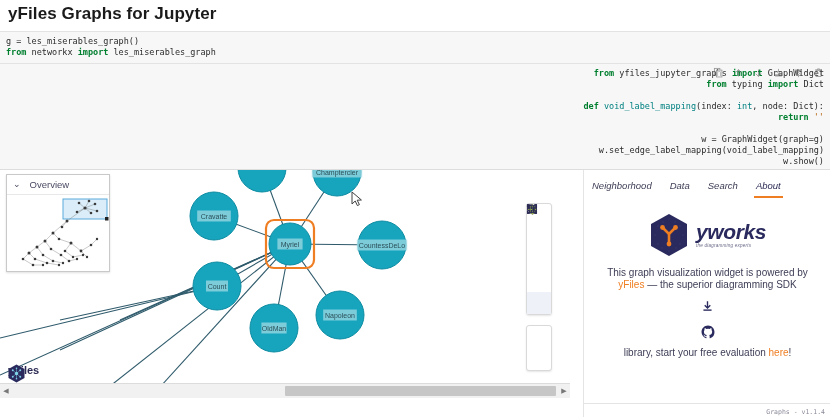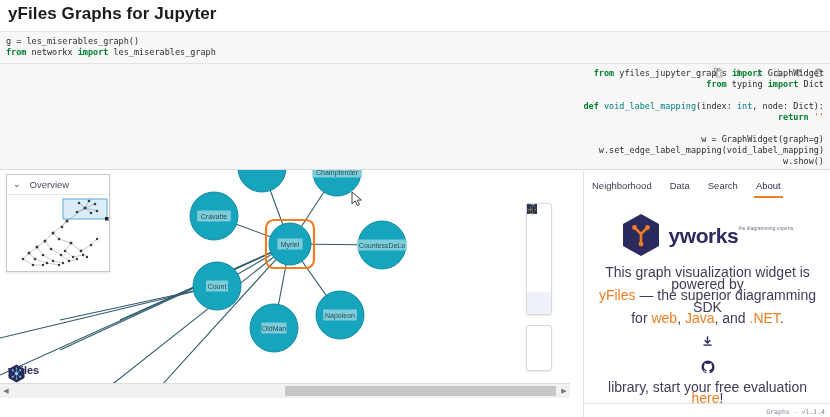--- a/index.html
+++ b/index.html
@@ -97,33 +97,33 @@
             font-size:7px;color:#777;}
   .hs-track{flex:1;height:14px;position:relative;}
   .hs-thumb{position:absolute;top:2px;left:50%;right:2px;height:10px;background:#c6c6c6;border-radius:1px;}
 
   
   .sidepanel{
     position:absolute;left:583px;top:0;width:247px;height:248px;
     background:#fff;border-left:1px solid #e4e4e4;overflow:hidden;
   }
   .tabs{
-    display:flex;gap:14px;padding:8px 6px 0 6px;font-size:9.5px;color:#3d3d56;
+    display:flex;gap:14px;padding:8px 6px 0 6px;font-size:9.5px;color:#3d3d56;font-style:italic;
   }
   .tab{padding:2px 2px 5px 2px;cursor:pointer;white-space:nowrap;}
   .tab.active{border-bottom:2px solid #ef7e22;color:#2b2b55;}
   .panelbody{padding:4px 8px 0 8px;text-align:center;}
 
   .logo-row{display:flex;align-items:center;justify-content:center;gap:7px;margin:11px 0 10px 0;}
   .hexlogo{width:40px;height:44px;}
-  .wordmark{display:flex;align-items:flex-start;line-height:1;}
+  .wordmark{display:flex;flex-direction:column;align-items:flex-start;line-height:1;font-style:italic;}
   .wordmark .wm1{font-size:21px;font-weight:700;color:#2a2a5e;letter-spacing:-.4px;}
   .wordmark .wm2{font-size:4.6px;color:#6a6a88;margin-top:2px;letter-spacing:.2px;}
 
-  .ptext{font-size:14px;line-height:11.5px;color:#3d3d56;}
+  .ptext{font-size:10px;line-height:11.5px;color:#3d3d56;}
   .orange{color:#ef7e22;}
   .dlicon{margin:9px 0 5px 0;}
   .ghicon{margin:8px 0 4px 0;}
   .license{
     position:absolute;right:6px;bottom:2px;
     font-family:"DejaVu Sans Mono","Liberation Mono",monospace;
     font-size:6.5px;color:#8a8a9a;
   }
   .panel-sep{position:absolute;left:0;right:0;bottom:14px;height:1px;background:#e4e4e4;}
 
@@ -435,23 +435,20 @@
             <div class="wm1">yworks</div>
             <div class="wm2">the diagramming experts</div>
           </div>
         </div>
 
         <div class="ptext">
           <div>This graph visualization widget is powered by</div>
           <div>
             <span class="orange">yFiles</span><span> — the superior diagramming SDK</span>
           </div>
-          <div>
-            <span>for </span><span class="orange">web</span><span>, </span><span class="orange">Java</span><span>, and </span><span class="orange">.NET</span><span>.</span>
-          </div>
         </div>
 
         <div class="dlicon">
           <svg viewBox="0 0 16 16" width="13" height="13">
               <path d="M8 1.6v7.6M4.6 6.6L8 10l3.4-3.4" stroke="#2a2a5e" stroke-width="1.7" fill="none"></path>
               <rect x="3" y="11.6" width="10" height="1.7" fill="#2a2a5e"></rect>
             </svg>
         </div>
 
 

